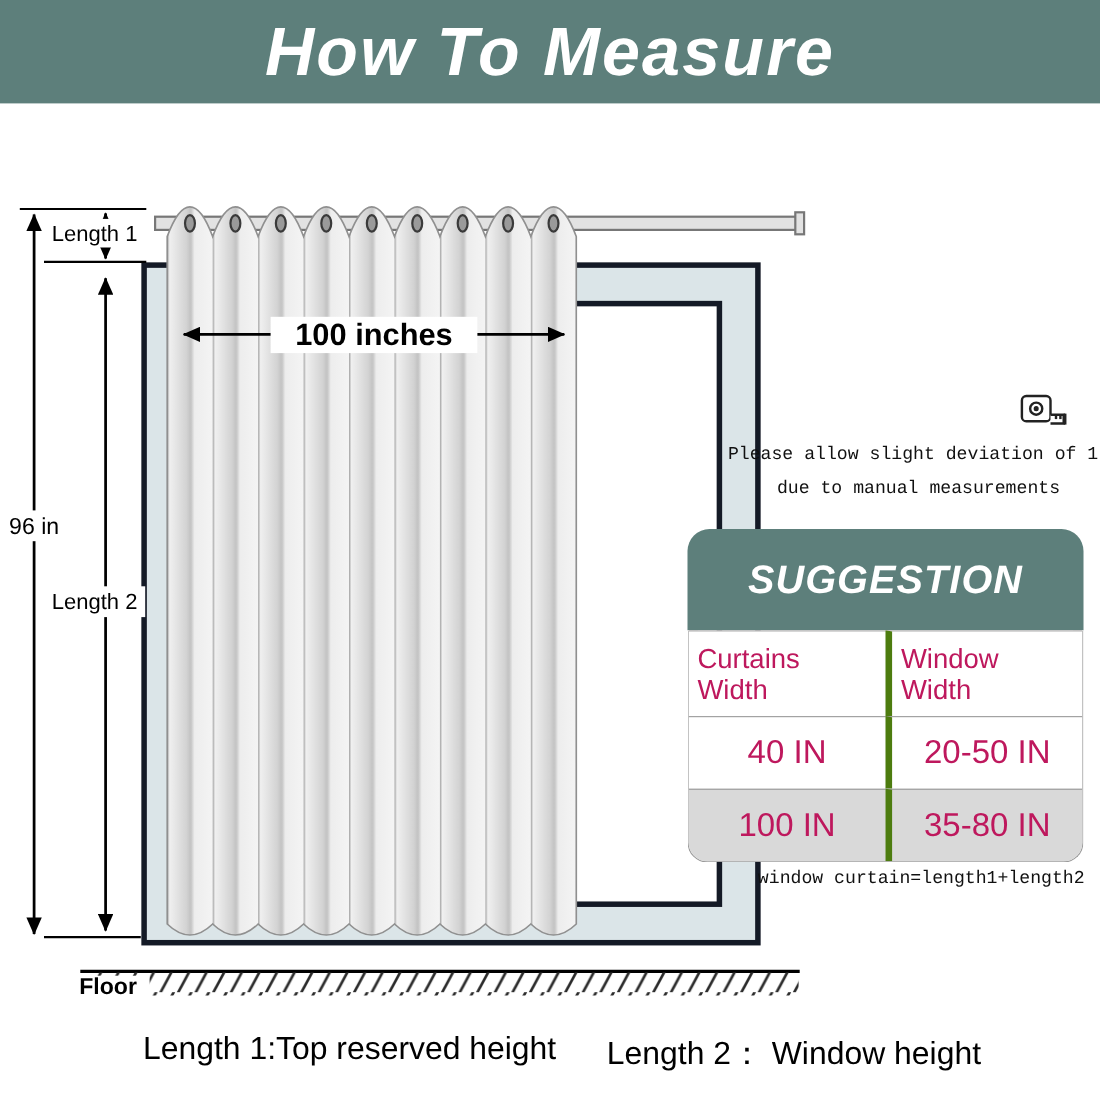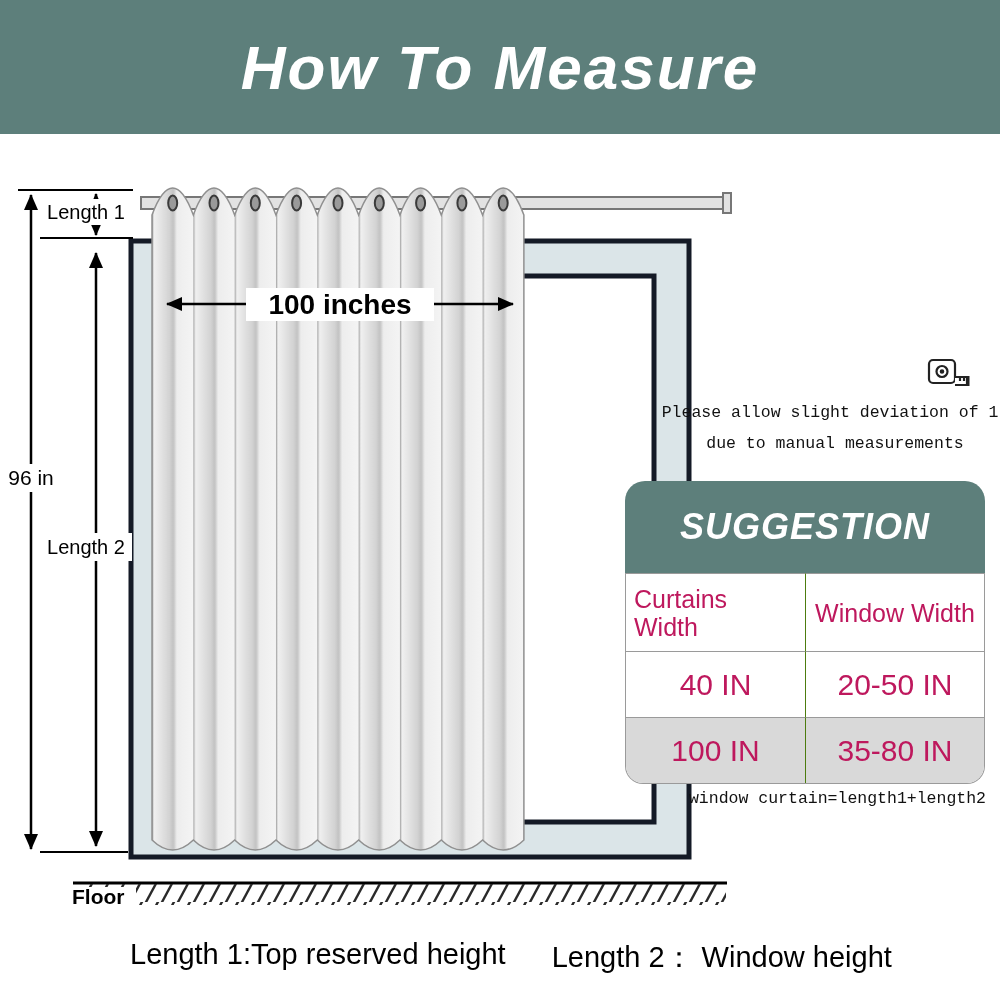--- a/index.html
+++ b/index.html
@@ -1,20 +1,20 @@
 <!DOCTYPE html>
 <html><head>
 <meta charset="utf-8">
 <style>
   html,body{margin:0;padding:0;}
   body{width:1000px;height:1000px;background:#fff;font-family:"Liberation Sans",sans-serif;}
   .page{position:relative;width:1000px;height:1000px;background:#fff;overflow:hidden;}
 
   
-  .banner{position:absolute;left:0;top:0;width:1000px;height:134px;background:#5d7f7b;
+  .banner{position:absolute;left:0;top:0;width:1000px;height:94px;background:#5d7f7b;
           display:flex;align-items:center;justify-content:center;}
   .banner-title{color:#fff;font-size:62px;font-weight:bold;font-style:italic;letter-spacing:2px;}
 
   
   .diagram{position:absolute;left:0;top:0;}
   svg text{font-family:"Liberation Sans",sans-serif;fill:#000;}
   .lbl{font-size:20px;}
   .lbl-96{font-size:21px;}
   .lbl-width{font-size:28px;font-weight:bold;}
   .lbl-floor{font-size:21px;font-weight:bold;}
@@ -29,21 +29,21 @@
   
   .suggestion{position:absolute;left:625px;top:481px;width:360px;}
   .sg-header{height:92px;background:#5d7f7b;border-radius:20px 20px 0 0;color:#fff;
              font-style:italic;font-weight:bold;font-size:36px;letter-spacing:1px;
              display:flex;align-items:center;justify-content:center;}
   .sg-grid{display:grid;grid-template-columns:1fr 1fr;grid-template-rows:78px 66px 66px;
            background:#fff;border:1px solid #9a9a9a;border-top:none;
            border-radius:0 0 18px 18px;overflow:hidden;}
   .sg-cell{display:flex;align-items:center;justify-content:center;border-top:1px solid #9a9a9a;
            text-align:left;color:#be185d;}
-  .sg-right{border-left:1px solid #4d7c0f;}
+  .sg-right{border-left:6px solid #4d7c0f;}
   .sg-colhead{font-size:25px;line-height:1.12;padding:0 8px;}
   .sg-val{font-size:30px;}
   .sg-gray{background:#d9d9d9;}
 
   
   .formula{position:absolute;left:660px;top:789px;width:355px;text-align:center;
            font-family:"Liberation Mono","DejaVu Sans Mono",monospace;font-size:16.5px;color:#111;}
 
   
   .captions{position:absolute;left:130px;top:938px;display:flex;gap:46px;font-size:29px;color:#000;}

